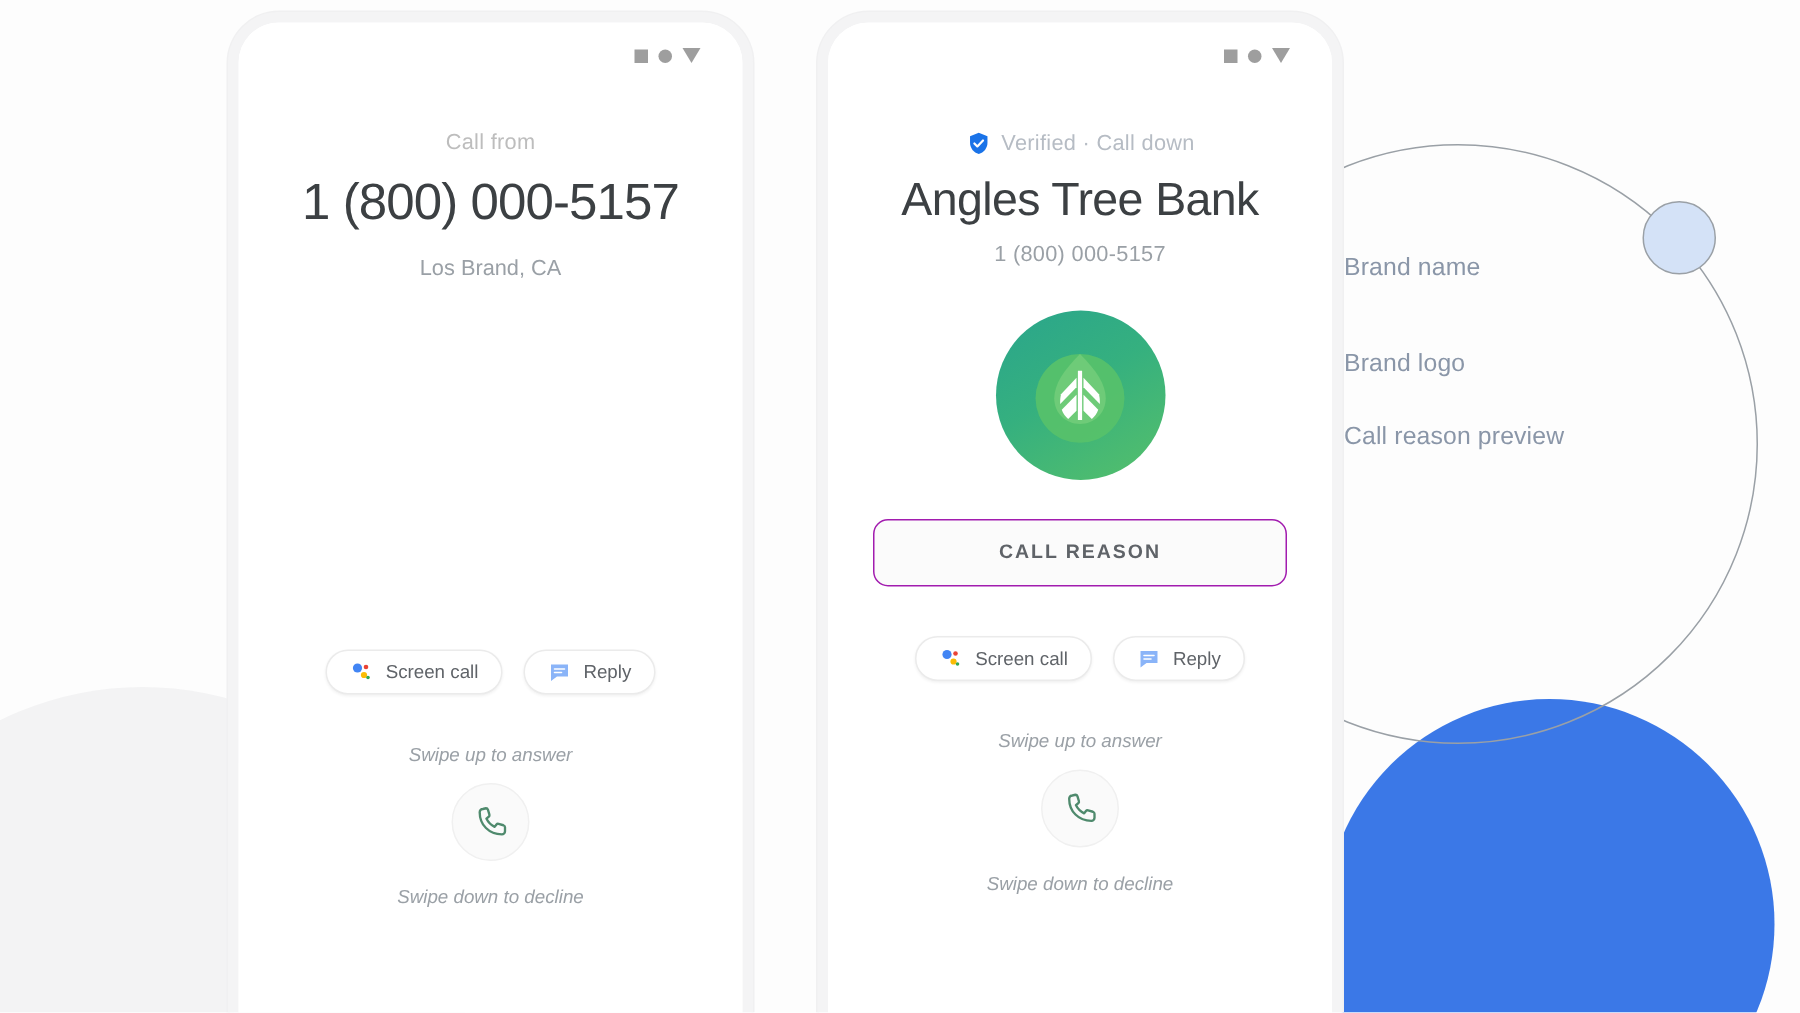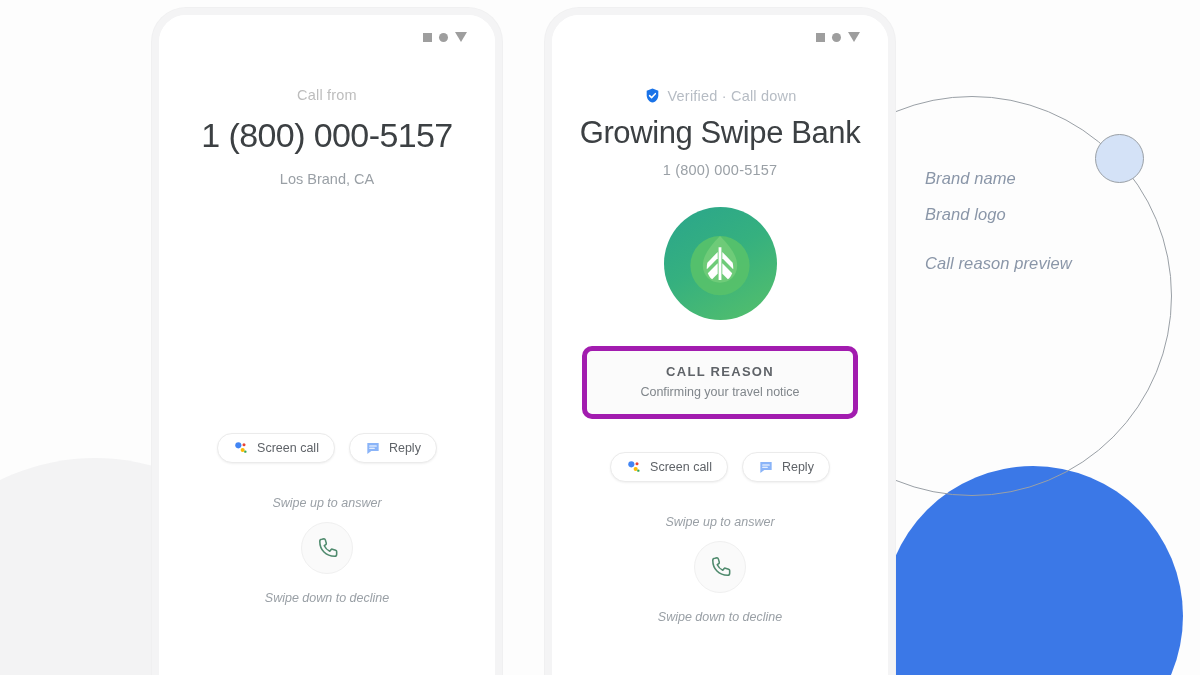--- a/index.html
+++ b/index.html
@@ -187,21 +187,21 @@
     width: 78px; height: 78px;
     display: block;
   }
 
   
   .reason-card {
     margin-top: 26px;
     width: 100%;
     max-width: 276px;
     background: #fbfbfb;
-    border: 5px solid #a21caf;
+    border: 1px solid #a21caf;
     border-radius: 10px;
     padding: 13px 10px 15px;
     text-align: center;
   }
   .reason-title {
     font-size: 13px;
     font-weight: bold;
     letter-spacing: 1.3px;
     color: #5f6368;
   }
@@ -261,35 +261,34 @@
   .swipe-down {
     margin-top: 17px;
     font-size: 12.5px;
     font-style: italic;
     color: #9aa0a6;
   }
 
   
   .annotations {
     position: absolute;
-    left: 925px;
+    left: 896px;
     top: 168px;
     width: 215px;
     z-index: 6;
-    font-style: italic;
   }
   .anno {
     font-size: 16.5px;
     line-height: 1.29;
     color: #8a96a8;
     letter-spacing: 0.1px;
   }
   .anno-1 { margin-top: 0; }
   .anno-2 { margin-top: 33px; }
-  .anno-3 { margin-top: 15px; }
+  .anno-3 { margin-top: 43px; }
   .anno-4 { margin-top: 27px; }
 </style>
 </head>
 <body>
 
 <div class="stage">
 
   <div class="bg-gray-circle"></div>
   <div class="bg-blue-circle"></div>
   <div class="bg-ring"></div>
@@ -361,21 +360,21 @@
       <div class="callfrom-row">
         <span>
           <svg class="shield-icon" viewBox="0 0 24 24">
             <path d="M12 2.2 20.2 5.4v6.1c0 5.1-3.5 9.4-8.2 10.5C7.3 20.9 3.8 16.6 3.8 11.5V5.4z" fill="#1a73e8"></path>
             <path d="M7.9 12.2l2.8 2.8 5.3-5.6" fill="none" stroke="#ffffff" stroke-width="2.1" stroke-linecap="round" stroke-linejoin="round"></path>
           </svg>
         </span>
         <span class="verified-label">Verified · Call down</span>
       </div>
 
-      <div class="brand-name">Growing Swipe Bank</div>
+      <div class="brand-name">Angles Tree Bank</div>
 
       <div class="brand-number">1 (800) 000-5157</div>
 
       <div class="brand-logo">
         <span>
           <svg class="leaf-inner" viewBox="0 0 100 100">
             <circle cx="50" cy="52" r="38" fill="#57c16a" opacity="0.92"></circle>
             <path d="M50 14c14 14 22 26 22 38 0 13-10 22-22 22s-22-9-22-22c0-12 8-24 22-38z" fill="#6ecb78"></path>
             <g fill="#ffffff">
               <path d="M48.2 28.5v42h3.6v-42z"></path>
@@ -383,21 +382,20 @@
               <path d="M53 34.5l13.2 13.9c.7 3 .9 5.8.7 8.4L53 42.6z"></path>
               <path d="M47 49 34.4 61.8c1.2 3.2 3.1 5.9 5.5 7.9L47 62.6z"></path>
               <path d="M53 49l12.6 12.8c-1.2 3.2-3.1 5.9-5.5 7.9L53 62.6z"></path>
             </g>
           </svg>
         </span>
       </div>
 
       <div class="reason-card">
         <div class="reason-title">CALL REASON</div>
-        <div class="reason-sub">Confirming your travel notice</div>
       </div>
 
       <div class="actions actions-2">
         <div class="chip">
           <span>
             <svg class="chip-icon" viewBox="0 0 24 24">
               <circle cx="8" cy="8" r="4.6" fill="#4285f4"></circle>
               <circle cx="16.5" cy="7" r="2.3" fill="#ea4335"></circle>
               <circle cx="14.5" cy="15" r="3.1" fill="#fbbc05"></circle>
               <circle cx="18.5" cy="17.5" r="1.8" fill="#34a853"></circle>

